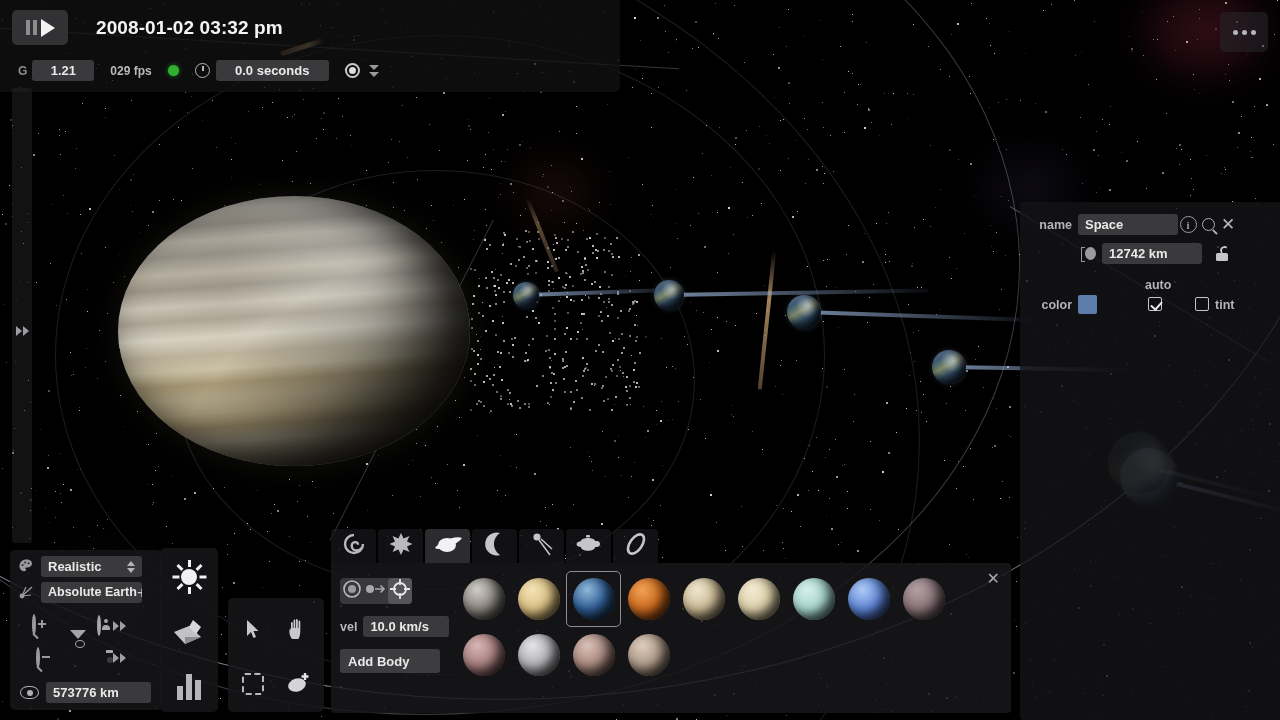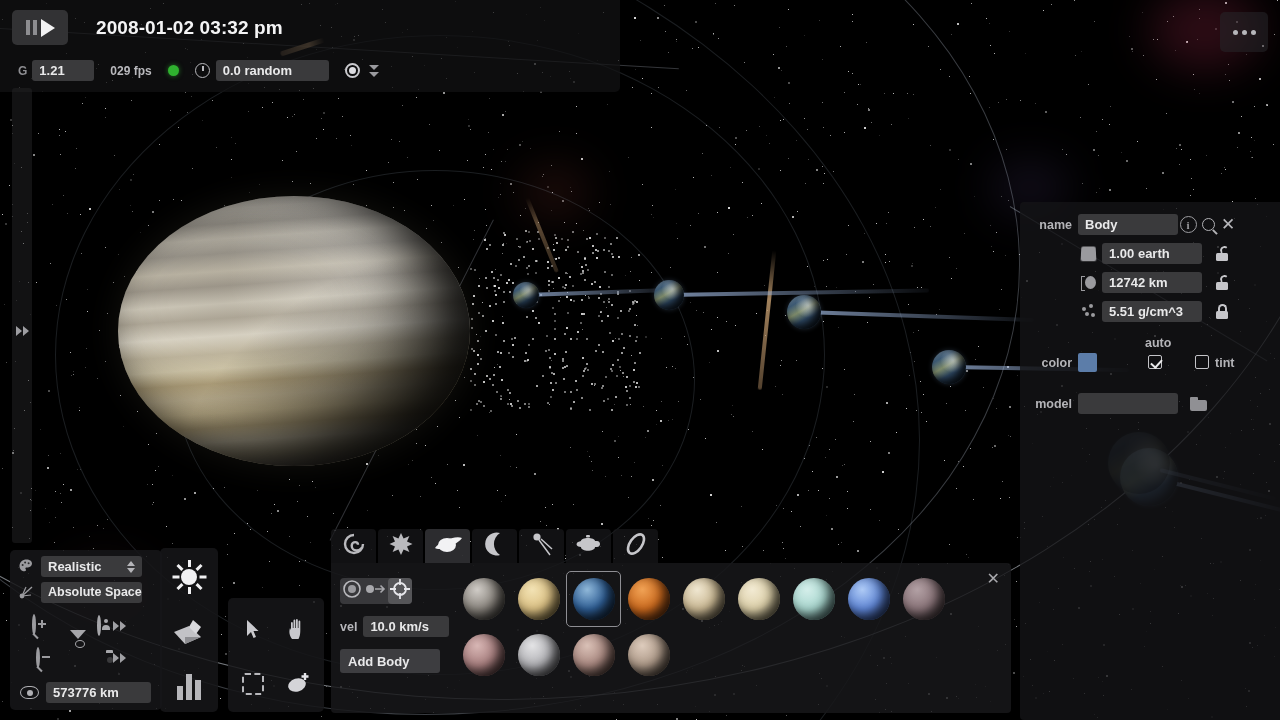--- a/index.html
+++ b/index.html
@@ -73,21 +73,21 @@
   .fld {
     background: #3a3a3c; border: none; border-radius: 3px;
     color: #e9e9ea; font-family: "Liberation Sans", sans-serif;
     font-size: 13px; font-weight: bold; padding: 0 7px;
     height: 21px; line-height: 21px; outline: none;
     white-space: nowrap; overflow: hidden; display: block;
   }
 
   
   #topbar { position:absolute; left:0; top:0; width:620px; height:92px;
-    background: rgba(18,18,20,0.72); border-bottom-right-radius:5px; }
+    background: rgba(18,18,20,0.72); border-bottom-right-radius:5px;text-align:center; }
   #playpause { position:absolute; left:12px; top:10px; width:56px; height:35px;
     background:#323234; border-radius:5px; display:flex; align-items:center;
     justify-content:center; gap:4px; cursor:pointer; }
   .pause-bars { display:flex; gap:3px; }
   .pause-bars i { display:block; width:4px; height:15px; background:#8d8d90; }
   .play-tri { width:0;height:0;border-left:14px solid #f2f2f3;
     border-top:9px solid transparent;border-bottom:9px solid transparent; }
 
   #datetime { position:absolute; left:96px; top:17px; color:#f4f4f5;
     font-size:19px; font-weight:bold; letter-spacing:0.1px; white-space:nowrap; }
@@ -2146,21 +2146,21 @@
       <span class="play-tri"></span>
     </div>
     <div id="datetime">2008-01-02 03:32 pm</div>
 
     <div id="gravrow">
       <span class="glabel">G</span>
       <span class="fld" id="gval">1.21</span>
       <span id="fps">029 fps</span>
       <span class="green-dot"></span>
       <span class="clock-ic"></span>
-      <span class="fld" id="stepval">0.0 random</span>
+      <span class="fld" id="stepval">0.0 seconds</span>
       <span class="rec-ic">
           <i></i>
         </span>
       <span class="dbl-down">
           <i></i>
           <i></i>
         </span>
     </div>
   </div>
 
@@ -2199,21 +2199,21 @@
     <div class="tl-row">
       <span class="tl-ic">
         <svg width="17" height="17" viewBox="0 0 17 17">
             <circle cx="4" cy="12" r="2.4" fill="#9b9b9f"></circle>
             <path d="M4 12L14 3" stroke="#9b9b9f" stroke-width="1.4"></path>
             <path d="M4 12L13 11" stroke="#9b9b9f" stroke-width="1.2"></path>
             <path d="M4 12L8 3" stroke="#9b9b9f" stroke-width="1.2"></path>
           </svg>
       </span>
       <span class="fld" id="refframe">
-        <span>Absolute Space</span>
+        <span>Absolute Earth</span>
         <span class="sm-plus">+</span>
       </span>
     </div>
 
     <div id="camgrid">
       <span class="cg magbig plus" style="left:0;top:0;"><i></i></span>
       <span class="cg magbig" style="left:0;top:33px;"></span>
       <span class="cg funnelic" style="left:30px;top:14px;"></span>
       <span class="cg personic" style="left:57px;top:1px;"></span>
       <span class="cg ffpair" style="left:81px;top:5px;">
@@ -2389,93 +2389,55 @@
         </div>
       </div>
     <span id="bpclose">✕</span>
   </div>
 
   <div id="rpanel">
     <div style="padding:10px 12px 0 10px;">
 
       <div class="prow">
         <span class="plabel">name</span>
-        <span class="fld pfld">Body</span>
+        <span class="fld pfld">Space</span>
         <span class="picon">
           <span class="infoic">i</span>
         </span>
         <span class="picon">
           <span class="magp"></span>
         </span>
         <span class="picon">
           <span class="closex">✕</span>
         </span>
       </div>
 
-      <div class="prow">
-        <span class="plabel"></span>
-        <span class="picon" style="margin-right:4px;">
-          <span class="massic"></span>
-        </span>
-        <span class="fld pfld">1.00 earth</span>
-        <span class="picon" style="margin-left:10px;">
-          <span class="lockic open">
-              <i class="shk"></i>
-              <i class="body"></i>
-            </span>
-        </span>
-      </div>
 
       <div class="prow">
         <span class="plabel"></span>
         <span class="picon" style="margin-right:4px;">
           <span class="radic"></span>
         </span>
         <span class="fld pfld">12742 km</span>
         <span class="picon" style="margin-left:10px;">
           <span class="lockic open">
               <i class="shk"></i>
               <i class="body"></i>
             </span>
         </span>
       </div>
 
-      <div class="prow">
-        <span class="plabel"></span>
-        <span class="picon" style="margin-right:4px;">
-          <span class="densic">
-            <i style="left:1px;top:3px;"></i>
-              <i style="left:8px;top:0px;"></i>
-            <i style="left:4px;top:8px;"></i>
-              <i style="left:10px;top:9px;"></i>
-          </span>
-        </span>
-        <span class="fld pfld">5.51 g/cm^3</span>
-        <span class="picon" style="margin-left:10px;">
-          <span class="lockic">
-              <i class="shk"></i>
-              <i class="body"></i>
-            </span>
-        </span>
-      </div>
 
       <div style="position:relative;height:48px;margin-top:10px;">
         <span class="plabel" style="position:absolute;left:-4px;top:22px;width:46px;">color</span>
         <span id="swatch" style="position: absolute; left: 48px; top: 19px; background: rgb(92, 125, 169);"></span>
         <span style="position:absolute;left:115px;top:2px;color:#b4b4b8;font-size:12.5px;font-weight:bold;">auto</span>
         <span class="chk on" style="position:absolute;left:118px;top:21px;"></span>
         <span class="chk" style="position:absolute;left:165px;top:21px;"></span>
         <span style="position:absolute;left:185px;top:22px;color:#b4b4b8;font-size:12.5px;font-weight:bold;">tint</span>
       </div>
 
 
-      <div class="prow" style="margin-top:9px;">
-        <span class="plabel">model</span>
-        <span class="fld pfld"></span>
-        <span class="picon" style="margin-left:10px;">
-          <span class="folderic"></span>
-        </span>
-      </div>
 
     </div>
   </div>
 
 </div>
 
 </body></html>

